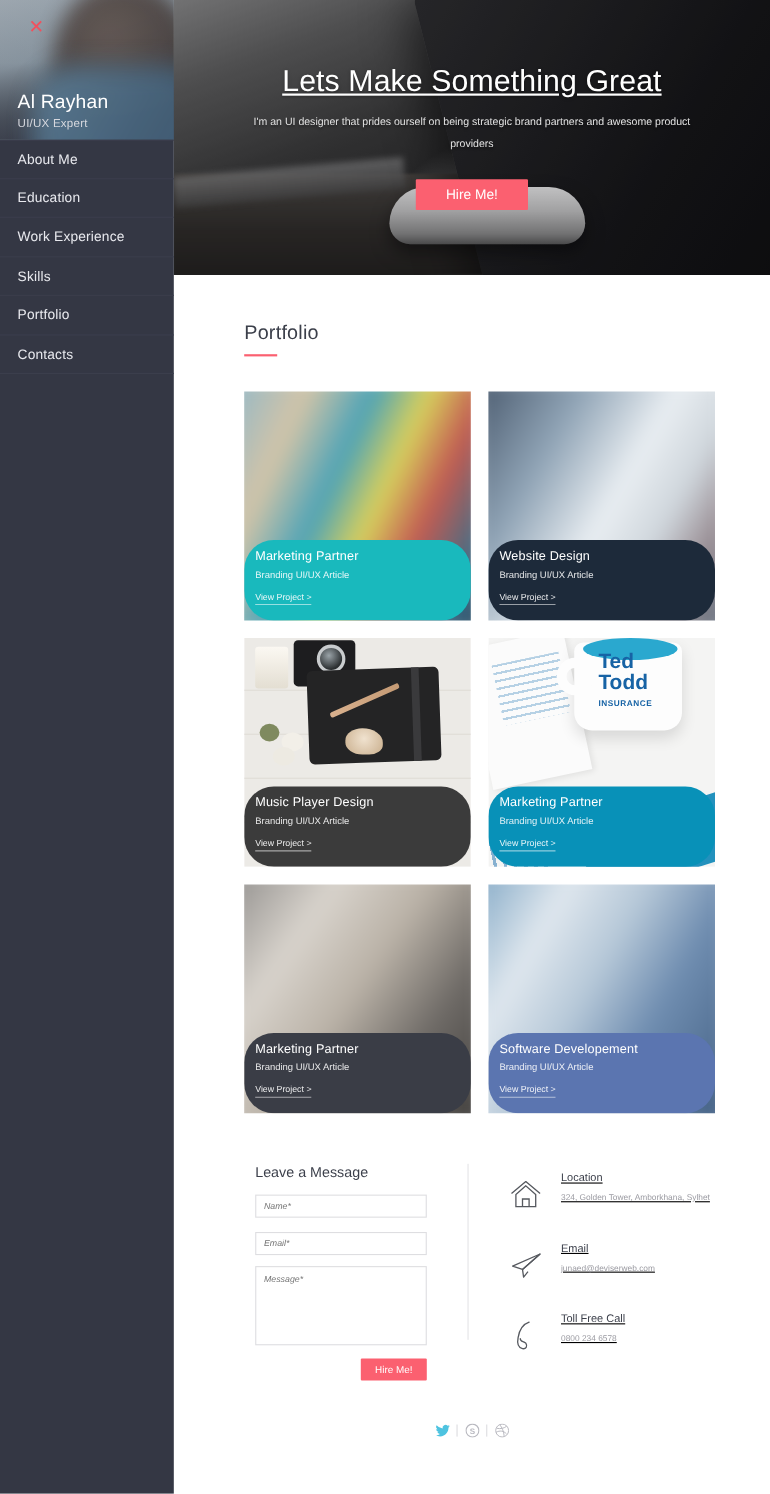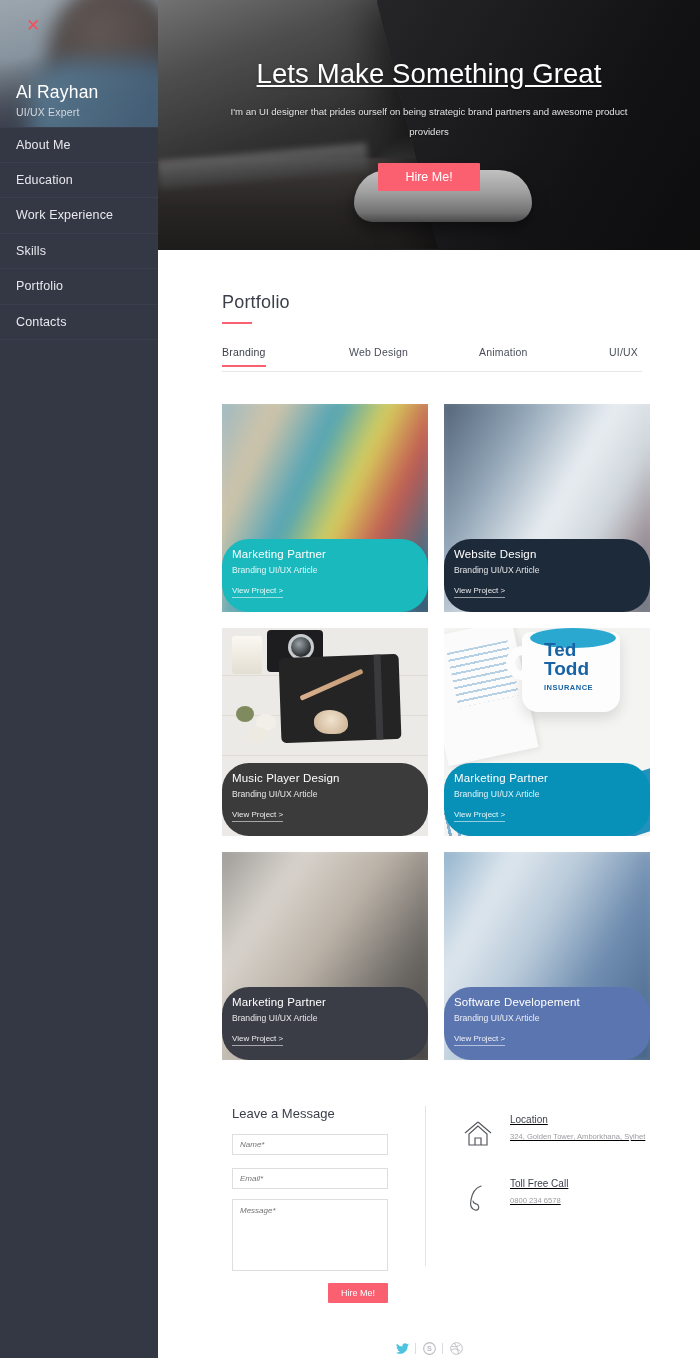--- a/index.html
+++ b/index.html
@@ -233,26 +233,20 @@
       <p class="hero-sub">I'm an UI designer that prides ourself on being strategic brand partners and awesome product providers</p>
       <button class="hire-btn">Hire Me!</button>
     </div>
   </section>
 
   <main class="content">
 
     <h2 class="sec-title">Portfolio</h2>
     <div class="sec-underline"></div>
 
-    <div class="tabs">
-      <div class="tab active" style="left:0px">Branding</div>
-      <div class="tab" style="left:127px">Web Design</div>
-      <div class="tab" style="left:257px">Animation</div>
-      <div class="tab" style="left:387px">UI/UX</div>
-    </div>
 
     <div class="grid">
 
       <div class="row">
         <div class="card">
           <div class="card-img ph-people-a"></div>
           <div class="card-cap" style="background:#19b9bd">
             <div class="cap-title">Marketing Partner</div>
             <div class="cap-sub">Branding UI/UX Article</div>
             <span class="cap-link">View Project &gt;</span>
@@ -360,20 +354,30 @@
             <svg viewBox="0 0 32 32" width="32" height="32" fill="none" stroke="currentColor" stroke-width="1.2">
               <path d="M16 4 L3 15 M16 4 L29 15"></path>
               <path d="M16 8 L7 16 V27 H25 V16 Z"></path>
               <path d="M13 27 V20 H19 V27"></path>
             </svg>
           </span>
           <div class="c-label">Location</div>
           <div class="c-value">324, Golden Tower, Amborkhana, Sylhet</div>
         </div>
 
+        <div class="c-item">
+          <span class="c-icon">
+            <svg viewBox="0 0 32 32" width="32" height="32" fill="none" stroke="currentColor" stroke-width="1.2" stroke-linejoin="round">
+              <path d="M29 6 L4 17 L13 20 Z"></path>
+              <path d="M29 6 L13 20 L14 27 L18 22"></path>
+            </svg>
+          </span>
+          <div class="c-label">Email</div>
+          <div class="c-value">junaed@deviserweb.com</div>
+        </div>
 
         <div class="c-item">
           <span class="c-icon">
             <svg viewBox="0 0 32 32" width="32" height="32" fill="none" stroke="currentColor" stroke-width="1.2" stroke-linecap="round">
               <path d="M19 4 C13 6 10 12 9 18 C8 23 9 27 13 28 C16 28.6 18 26 16 23 C14 21 11 22 11 19"></path>
             </svg>
           </span>
           <div class="c-label">Toll Free Call</div>
           <div class="c-value">0800 234 6578</div>
         </div>

